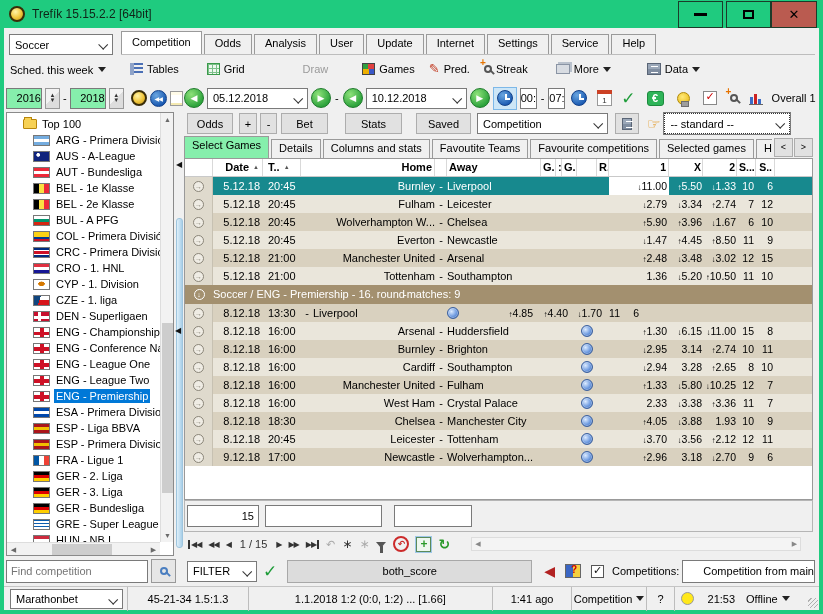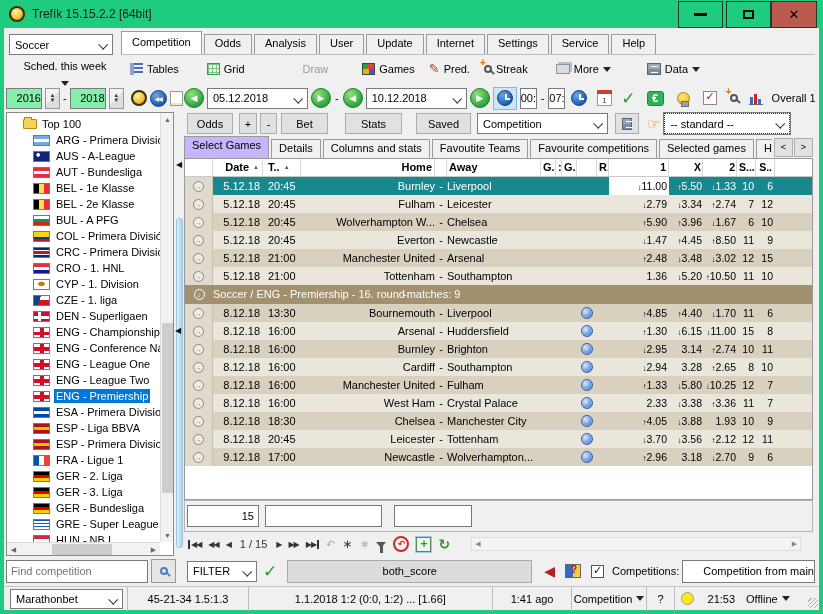--- a/index.html
+++ b/index.html
@@ -16,21 +16,21 @@
   .glyph-min { width:13px; height:3px; background:#000; }
   .glyph-max { width:11px; height:9px; border:2px solid #000; background:transparent; }
   .glyph-close { font-weight:bold; font-size:13px; color:#000; font-family:"DejaVu Sans",sans-serif; }
 
   .body { position:absolute; left:4px; top:28px; width:815px; height:582px; background:#F0F0F0; }
 
   
   .combo { background:#fff; border:1px solid #7a7a7a; display:flex; align-items:center; padding:0 18px 0 5px; position:relative; height:21px; }
   .combo::after { content:""; position:absolute; right:6px; top:7px; width:6px; height:6px; border-right:1.6px solid #333; border-bottom:1.6px solid #333; transform:rotate(45deg) translateY(-1px); }
   .sport-combo { position:absolute; left:5px; top:6px; width:104px; }
-  .sched-btn { position:absolute; left:4px; top:32px; width:112px; height:19px; display:flex; align-items:center; gap:5px; padding-left:2px;flex-direction:column; }
+  .sched-btn { position:absolute; left:4px; top:32px; width:112px; height:19px; display:flex; align-items:center; gap:5px; padding-left:2px; }
   .dd-tri { width:0; height:0; border:4px solid transparent; border-top:5px solid #222; margin-top:4px; }
 
   .menu-tabs { position:absolute; left:117px; top:3px; display:flex; align-items:flex-end; height:23px; }
   .mtab { border:1px solid #9a9a9a; border-bottom:none; background:#F0F0F0; padding:2px 10px 3px; height:20px; white-space:nowrap; }
   .mtab + .mtab { margin-left:2px; }
   .mtab.active { background:#fff; height:23px; padding-top:4px; font-weight:normal; }
   .menu-sep { position:absolute; left:117px; top:26px; width:694px; height:1px; background:#bdbdbd; }
 
   .toolbar { position:absolute; left:122px; top:31px; display:flex; align-items:center; height:20px; gap:6px; white-space:nowrap; }
   .titem { display:flex; align-items:center; gap:4px; padding:1px 4px; }
@@ -137,21 +137,21 @@
 
   .actionsrow { position:absolute; left:0; top:26px; height:23px; display:flex; align-items:center; }
   .pbtn { height:21px; background:#E1E1E1; border:1px solid #ADADAD; text-align:center; padding:0 6px; display:flex; align-items:center; justify-content:center; }
   .hand { color:#e08a00; font-size:15px; margin:0 4px 0 8px; }
   .hand::before { content:"☞"; }
   .std-combo { width:126px; border:1px dotted #333; outline:1px solid #7a7a7a; }
 
   .viewtabs { position:absolute; left:0; top:50px; width:588px; height:22px; display:flex; align-items:flex-end; overflow:hidden; white-space:nowrap; }
   .vtab { border:1px solid #9a9a9a; border-bottom:none; background:#F0F0F0; padding:2px 7px 3px; height:19px; flex:none; }
   .vtab + .vtab { margin-left:2px; }
-  .vtab.active { background:#c4b5fd; height:22px; }
+  .vtab.active { background:#86efac; height:22px; }
   .tab-scroll { position:absolute; top:52px; width:19px; height:19px; background:#E1E1E1; border:1px solid #ADADAD; font-size:9px; text-align:center; line-height:17px; }
   .tab-scroll.lf { left:590px; } .tab-scroll.rt { left:610px; }
 
   
   .tablewrap { position:absolute; left:0; top:72px; width:629px; height:342px; background:#fff; border:1px solid #999; overflow:hidden; }
   .thead { display:flex; height:18px; line-height:17px; background:#fff; border-bottom:1px solid #c9c9c9; font-weight:bold; }
   .th { border-right:1px solid #d9d9d9; padding:0 2px; overflow:hidden; white-space:nowrap; }
   .sortasc::after { content:"▲"; font-size:6px; color:#555; margin-left:4px; vertical-align:2px; }
   .c-gut { width:28px; flex:none; } .c-date { width:50px; flex:none; text-align:right; padding-right:3px; }
   .c-time { width:38px; flex:none; padding-left:5px; } .c-home { width:134px; flex:none; text-align:right; }
@@ -721,21 +721,20 @@
           <span class="gmatches">-matches: 9</span>
         </div>
         <div>
 
             <div class="trow odd">
               <span class="gut">
                 <span class="circ">→</span>
               </span>
               <span class="cell c-date">8.12.18</span>
               <span class="cell c-time">13:30</span>
-              <span class="cell c-home">Bournemouth</span>
               <span class="cell c-sep">-</span>
               <span class="cell c-away">Liverpool</span>
               <span class="cell c-g1"></span>
               <span class="cell c-col"></span>
               <span class="cell c-g2"></span>
               <span class="c-globe">
                 <span class="globeic"></span>
               </span>
               <span class="cell c-r"></span>
               <span class="cell c-o1 odds"><i>↑</i><span>4.85</span></span>

